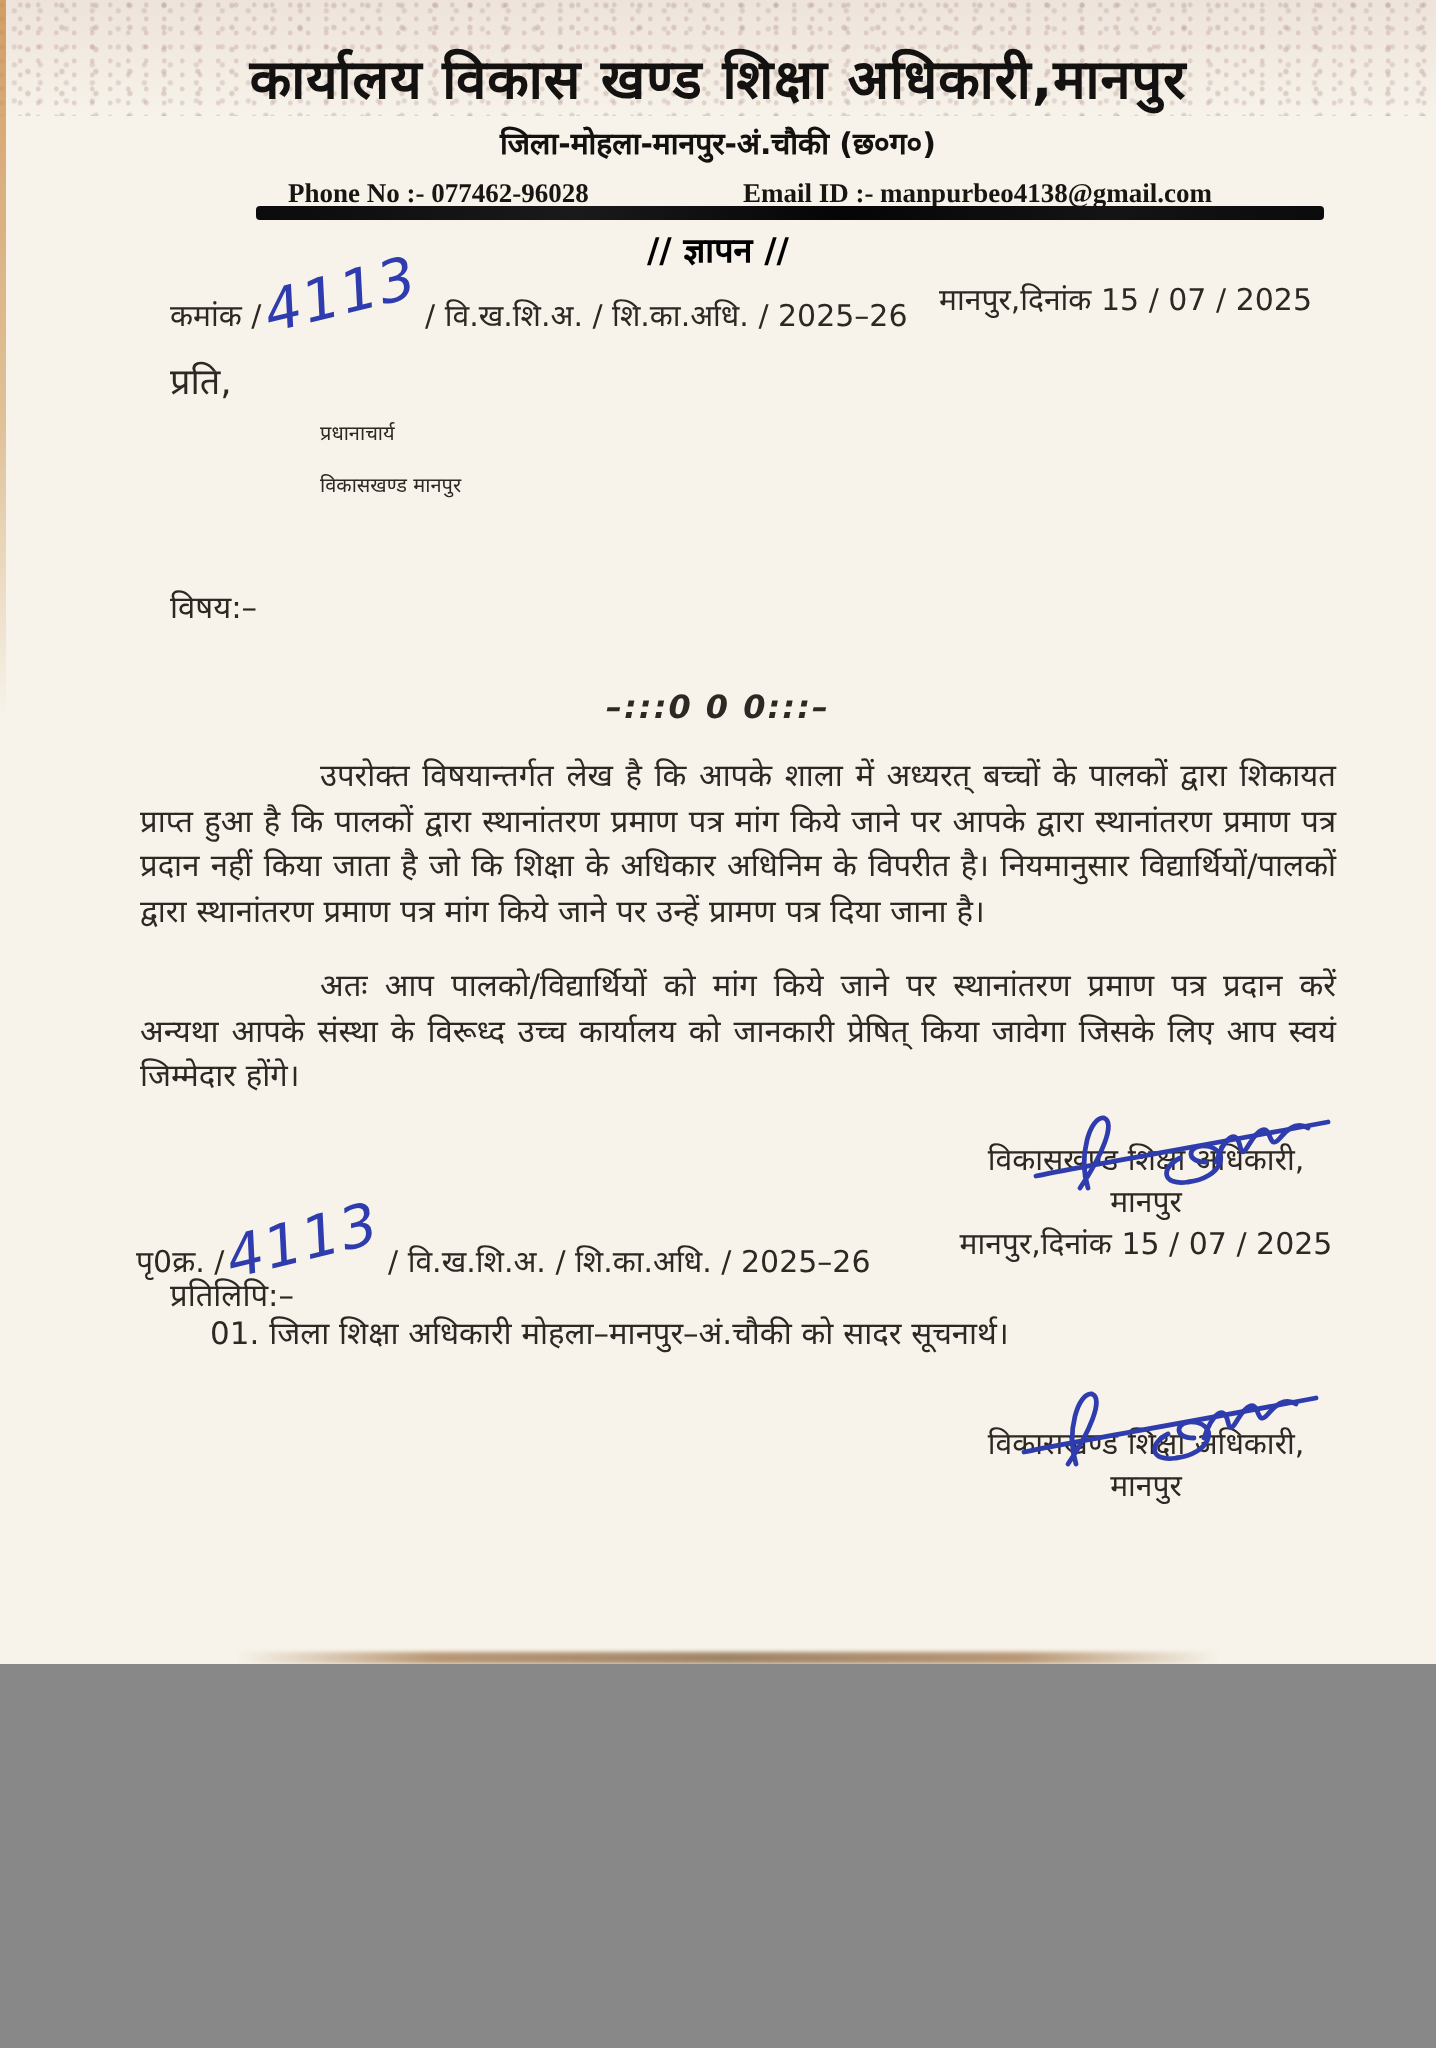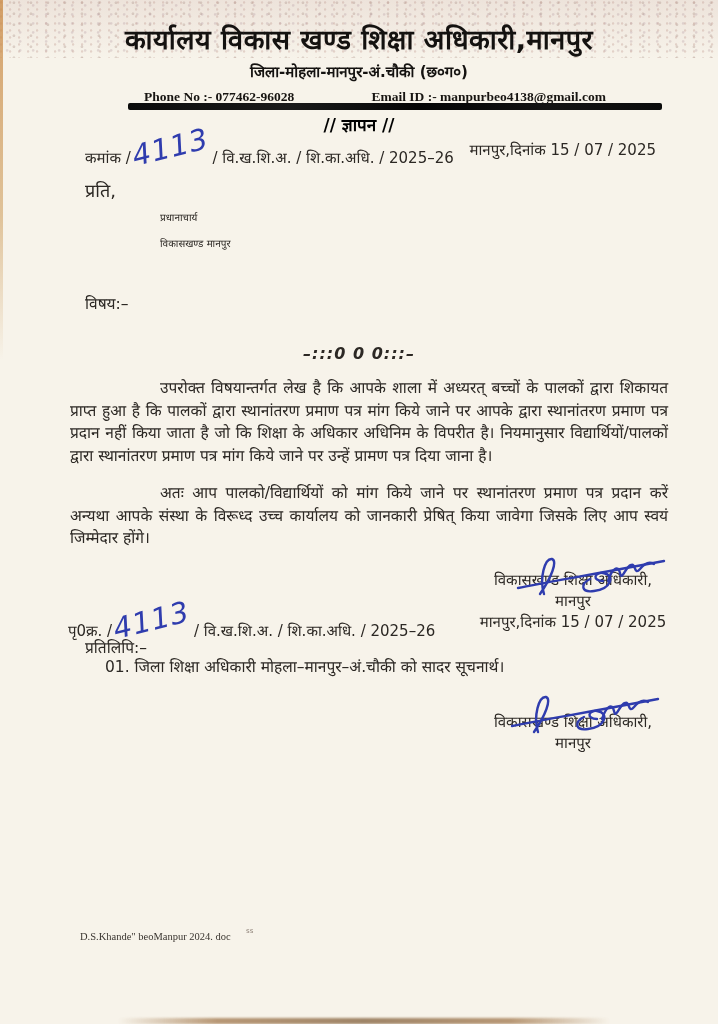--- a/index.html
+++ b/index.html
@@ -1,18 +1,18 @@
 <!DOCTYPE html>
 <html lang="hi"><head>
 <meta charset="utf-8">
 <style>
   html,body{margin:0;padding:0;background:#888;}
   .page{
     position:relative;
-    width:718px;height:1024px;
+    width:718px;height:832px;
     margin:0 auto;
     background:#f7f3ea;
     overflow:hidden;
     font-family:"DejaVu Sans",sans-serif;
     color:#2c2824;
   }
   
   .top-grain{
     position:absolute;top:0;left:0;right:0;height:58px;
     background:

